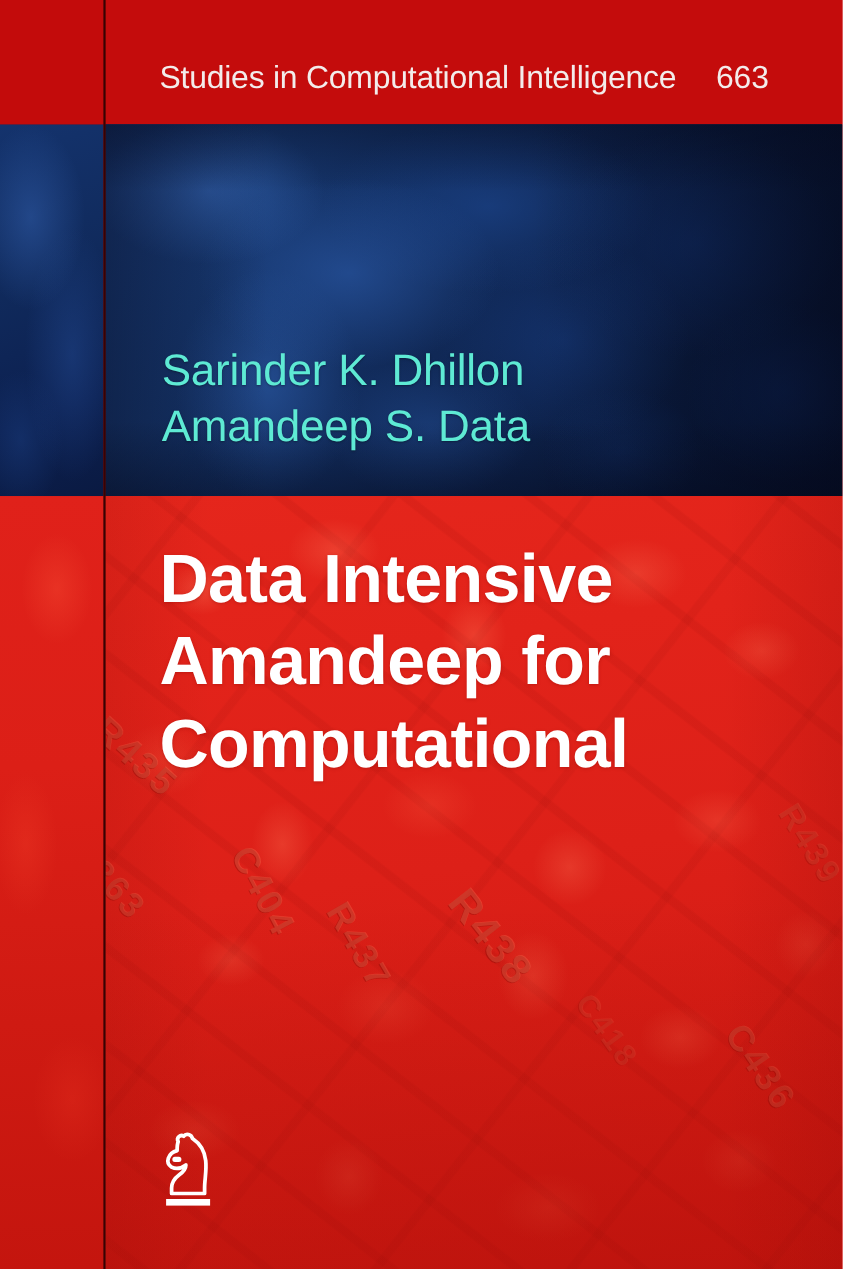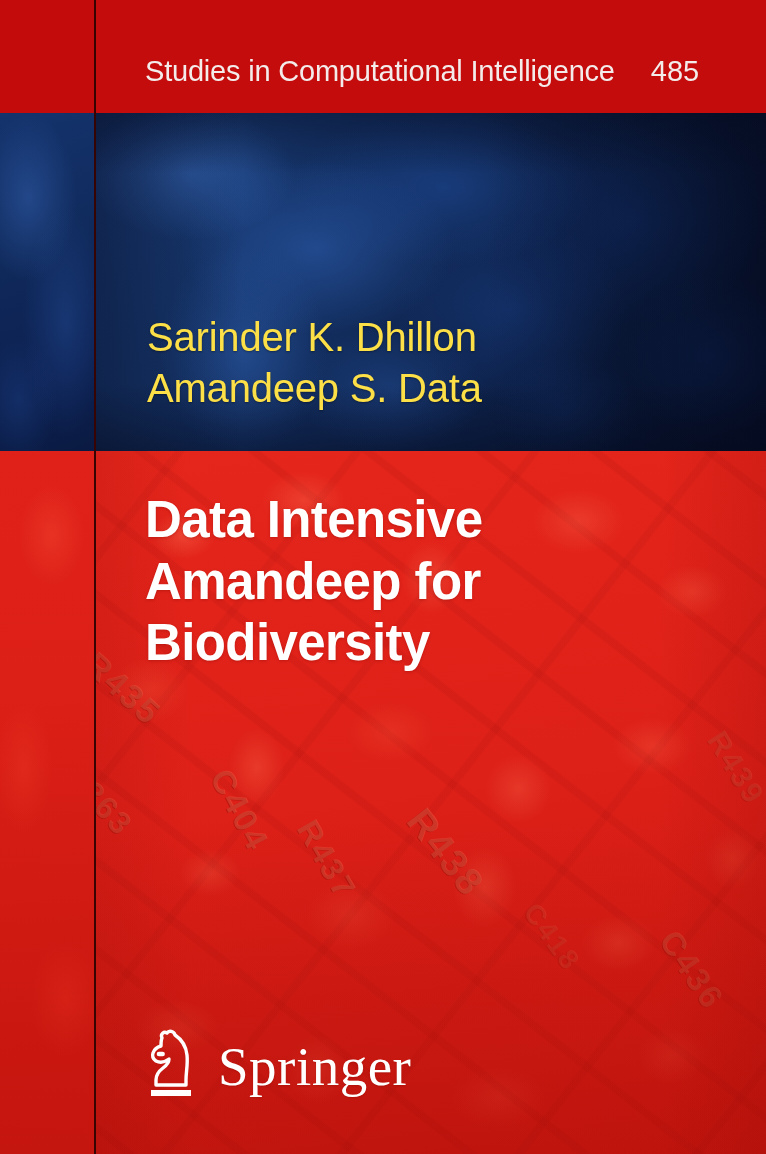--- a/index.html
+++ b/index.html
@@ -115,21 +115,21 @@
     background:
       linear-gradient(to right, rgba(5,10,30,0.45) 0%, rgba(5,10,30,0) 22%, rgba(5,10,30,0) 58%, rgba(4,8,26,0.55) 100%),
       linear-gradient(to bottom, rgba(5,10,30,0.40) 0%, rgba(5,10,30,0) 18%, rgba(5,10,30,0) 80%, rgba(4,8,26,0.42) 100%);
   }
   .authors {
     position: absolute;
     left: 147px; top: 312px;
     z-index: 20;
   }
   .author-line {
-    color: #fde047;
+    color: #5eead4;
     font-size: 40px;
     font-weight: 400;
     line-height: 1.28;
     letter-spacing: -0.2px;
     white-space: nowrap;
     text-shadow: 0 1px 2px rgba(0,0,0,0.35);
   }
 
   
   .red-panel {
@@ -223,21 +223,21 @@
 
   
   .title-block {
     position: absolute;
     left: 145px; top: 489px;
     z-index: 25;
     width: 600px;
   }
   .title-line {
     color: #ffffff;
-    font-size: 51px;
+    font-size: 62px;
     font-weight: 700;
     line-height: 1.21;
     letter-spacing: -0.6px;
     white-space: nowrap;
     text-shadow: 0 1px 3px rgba(130,8,4,0.35);
   }
 
   
   .springer-logo {
     position: absolute;
@@ -271,21 +271,21 @@
   <div class="spine-top"></div>
   <div class="spine-blue"></div>
   <div class="spine-red"></div>
   <div class="spine-line"></div>
 
   <div class="series-band">
     <div class="series-band-inner"></div>
   </div>
   <div class="series-text-row">
     <span class="series-title">Studies in Computational Intelligence</span>
-    <span class="series-number">485</span>
+    <span class="series-number">663</span>
   </div>
 
   <div class="blue-panel">
     <div class="blue-clouds"></div>
     <div class="blue-vignette"></div>
   </div>
 
   <div class="authors">
     <div class="author-line">Sarinder K. Dhillon</div>
     <div class="author-line">Amandeep S. Data</div>
@@ -307,21 +307,21 @@
       <span class="silk" style="left:600px; top:300px; font-size:30px; transform:rotate(58deg); opacity:0.75;">R439</span>
       <span class="silk" style="left:418px; top:470px; font-size:28px; transform:rotate(54deg); opacity:0.6;">C418</span>
     </div>
 
     <div class="red-shade"></div>
   </div>
 
   <div class="title-block">
     <div class="title-line">Data Intensive</div>
     <div class="title-line">Amandeep for</div>
-    <div class="title-line">Biodiversity</div>
+    <div class="title-line">Computational</div>
   </div>
 
   <div class="springer-logo">
     <span class="knight-wrap">
       <svg width="62" height="76" viewBox="0 0 62 76" aria-hidden="true">
         <g fill="none" stroke="#ffffff" stroke-width="3.4" stroke-linejoin="round" stroke-linecap="round">
           <path d="M22 10
                    C20 6 24 3 27 5
                    C29 2 34 3 35 7
                    C41 11 46 18 47 27
@@ -333,16 +333,15 @@
                    C27 37 29 34 29 31
                    C25 34 20 35 16 33
                    C13 31 12 28 13 25
                    C14 22 17 19 21 18
                    C21 15 21 12 22 10 Z"></path>
           <path d="M19 26 L22.6 26" stroke-width="4.6"></path>
         </g>
         <rect x="11" y="62" width="40" height="6" fill="#ffffff"></rect>
       </svg>
     </span>
-    <span class="springer-word">Springer</span>
   </div>
 
 </div>
 
 </body></html>

